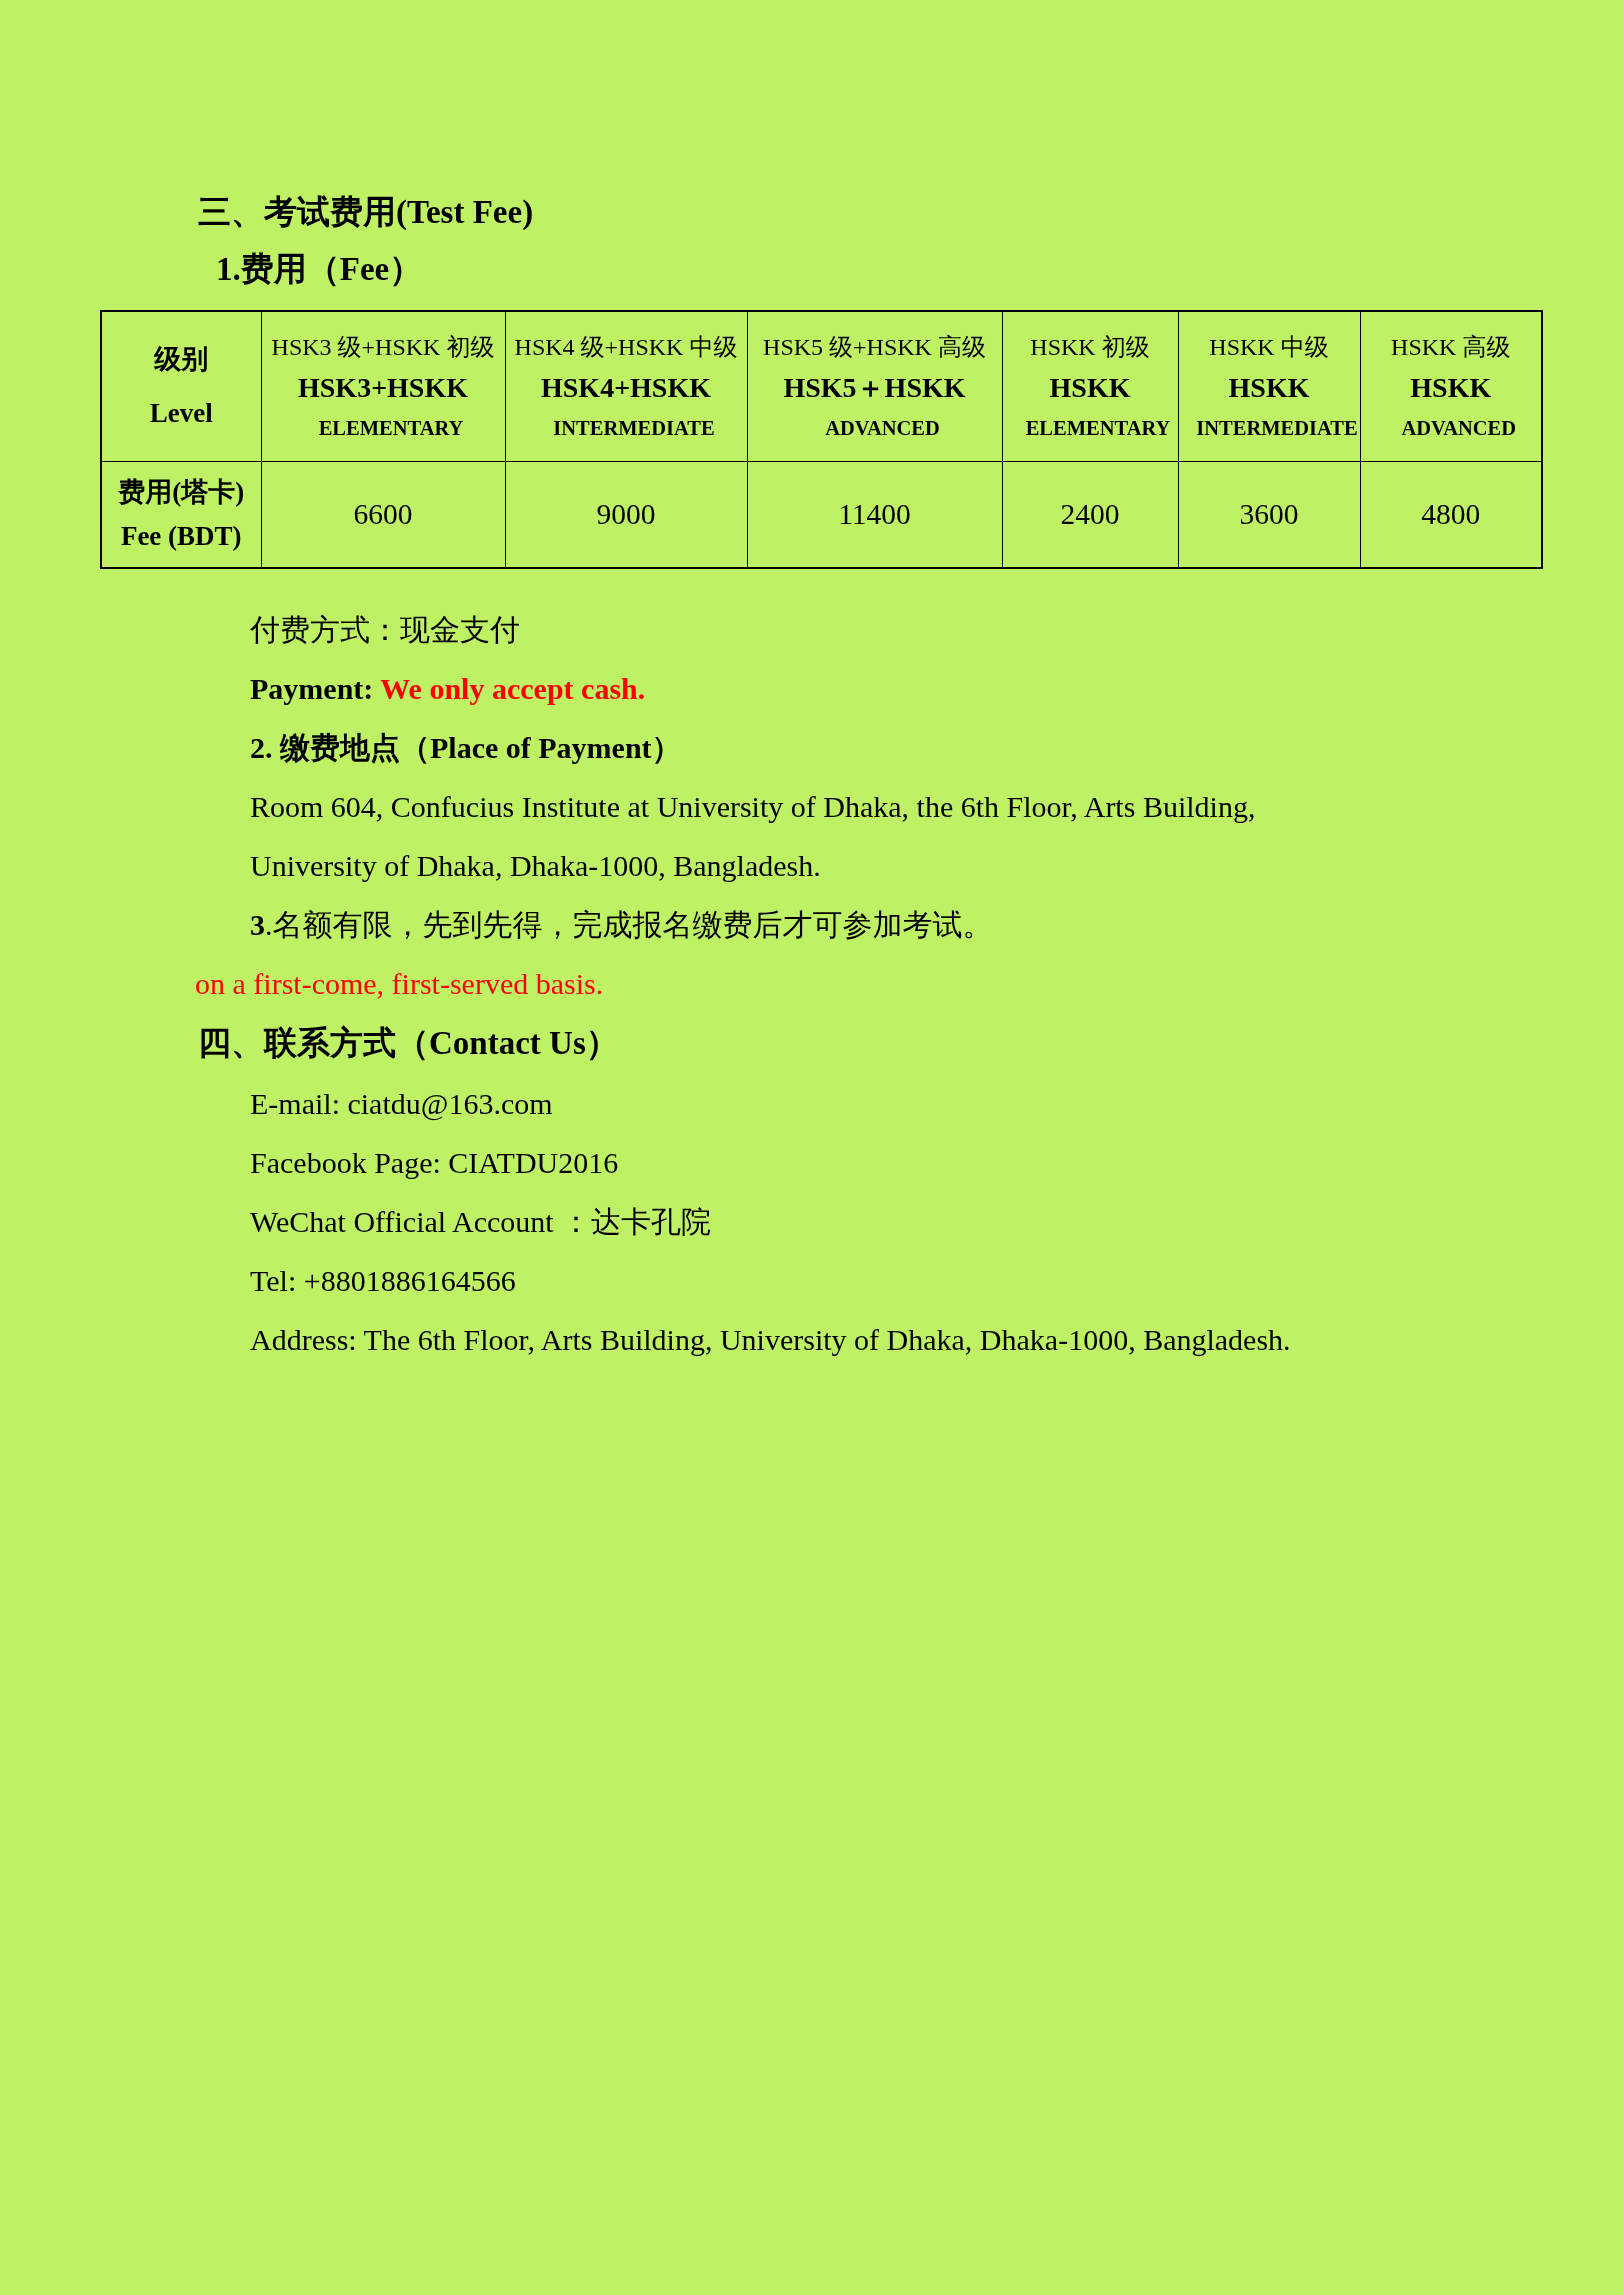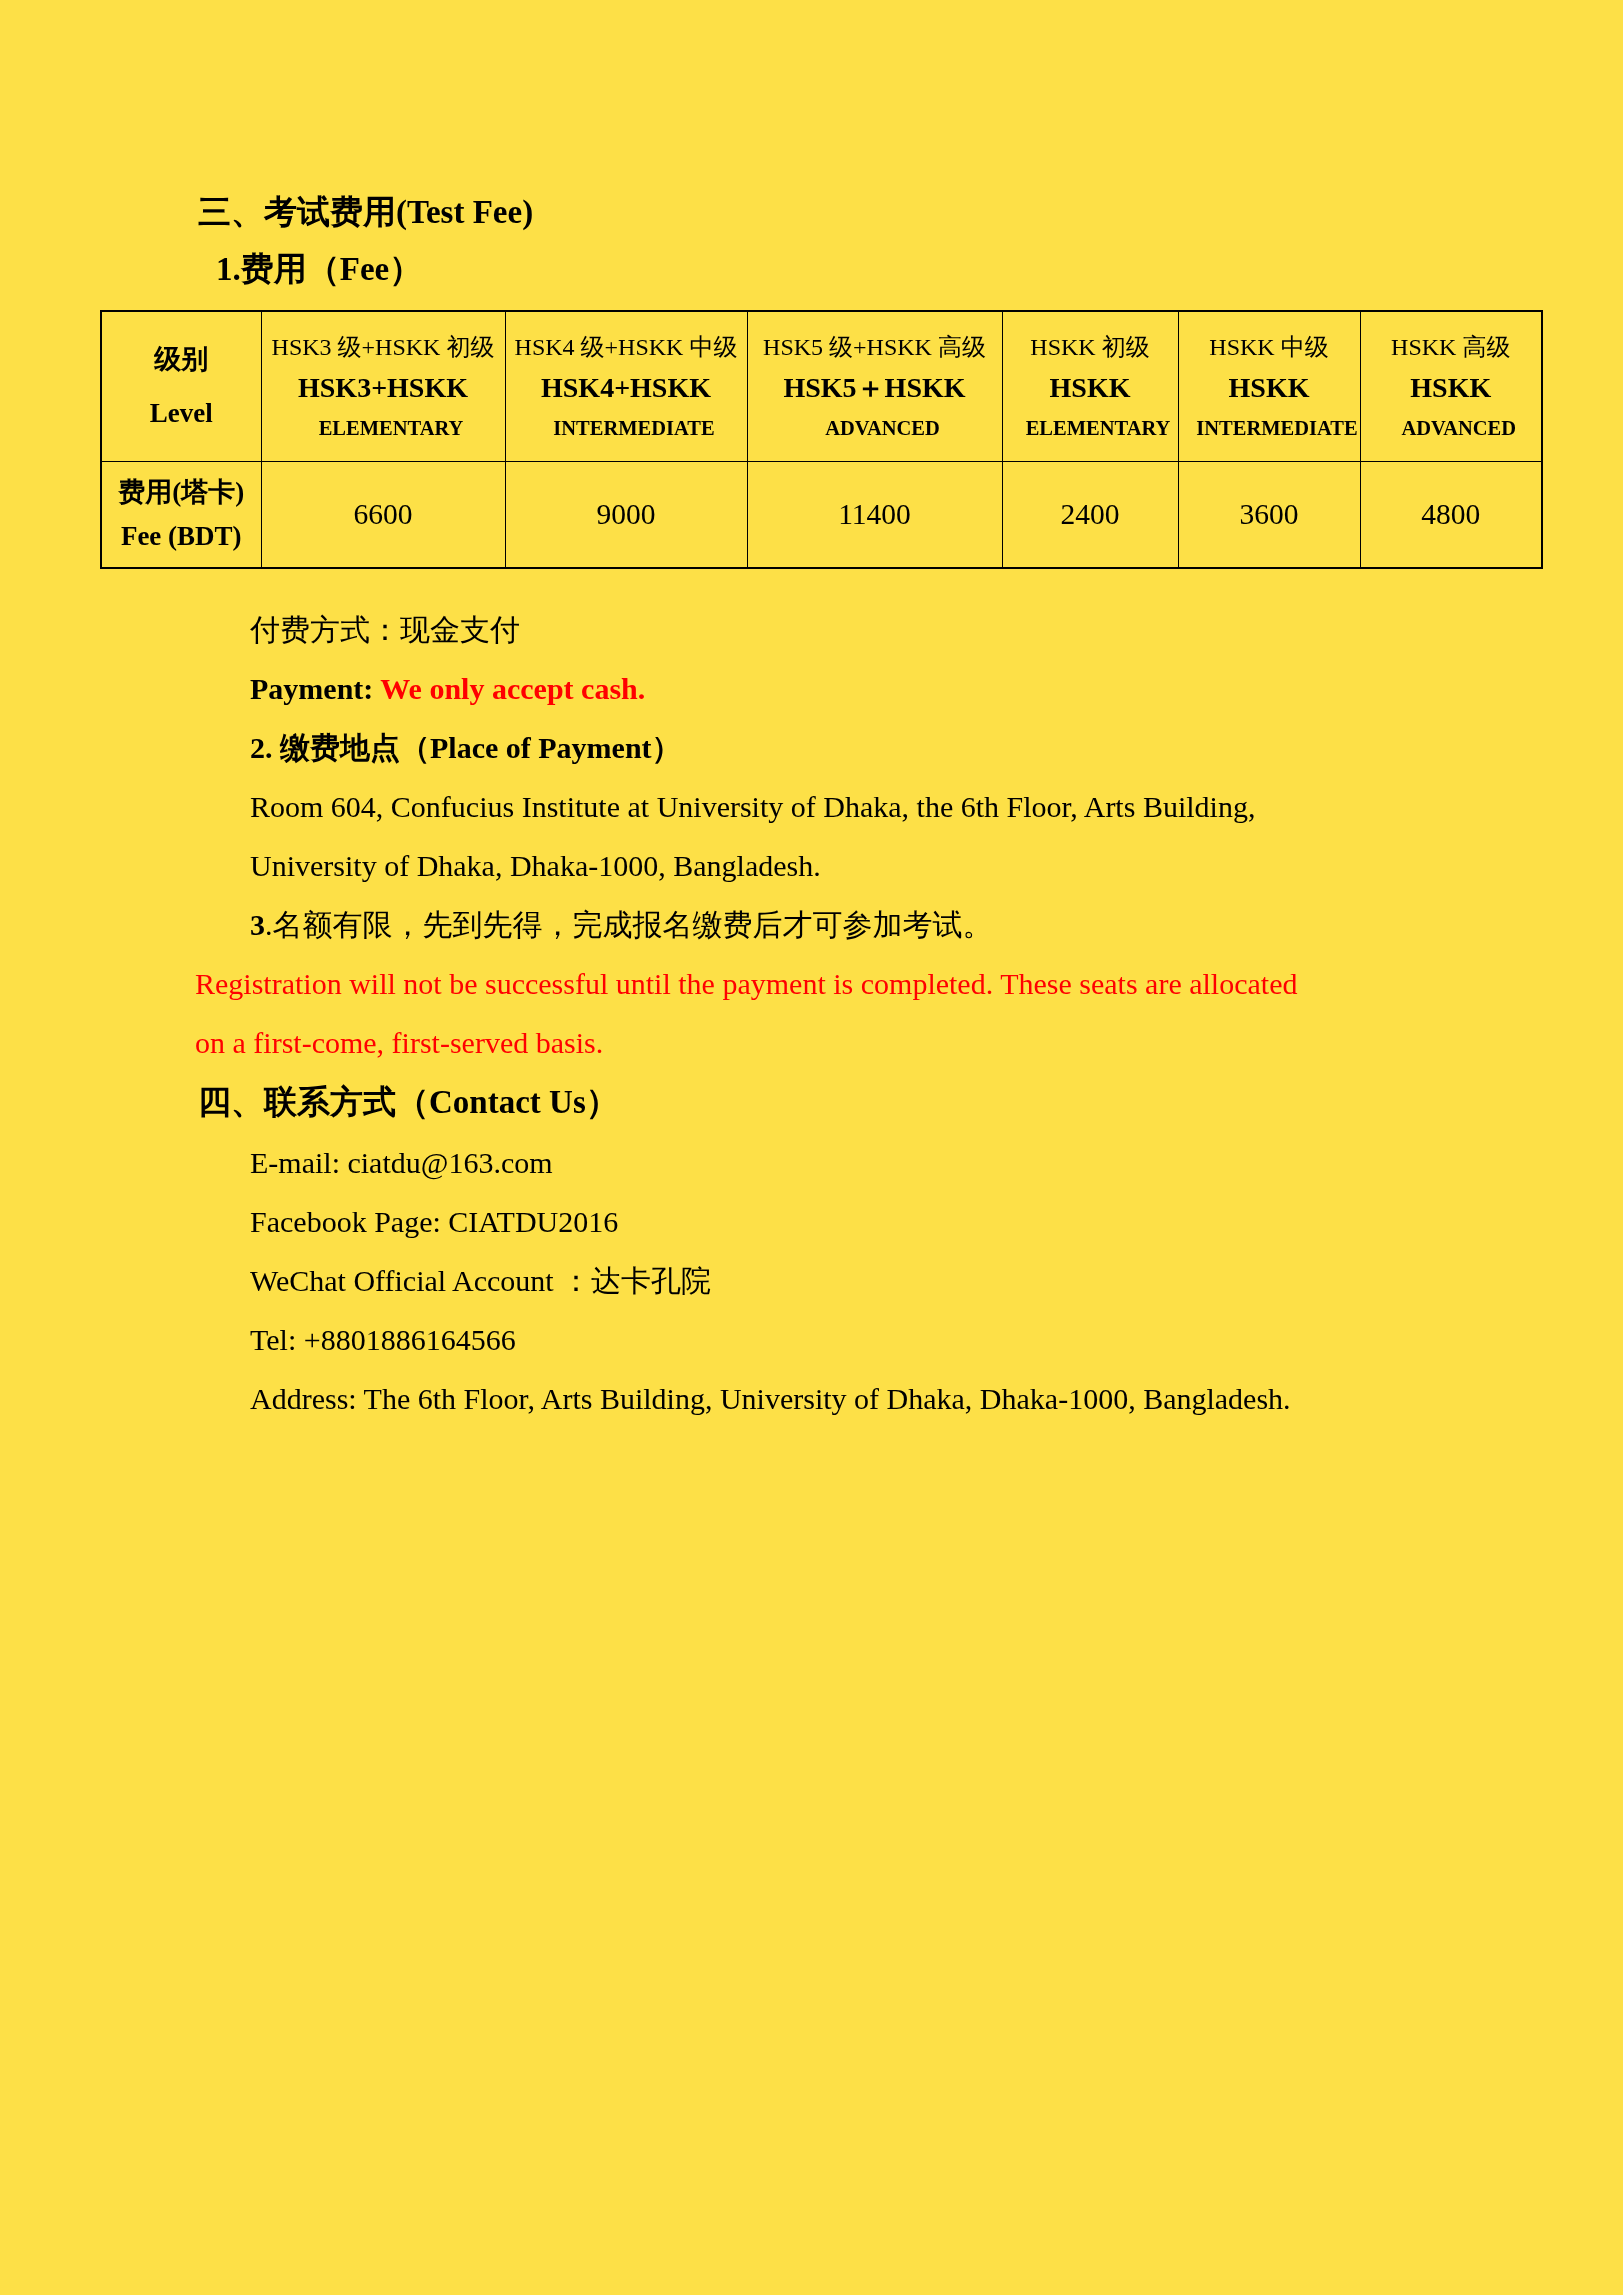--- a/index.html
+++ b/index.html
@@ -7,21 +7,21 @@
     margin: 0;
     padding: 0;
     background: #ffffff;
     font-family: "Liberation Serif", "DejaVu Serif", serif;
     color: #000000;
   }
   .page {
     position: relative;
     width: 1624px;
     height: 2295px;
-    background: #fde047;
+    background: #bef264;
     overflow: hidden;
   }
   .h1 {
     margin: 193px 0 0 198px;
     font-size: 33px;
     font-weight: 700;
     line-height: 39px;
   }
   .h2 {
     margin: 18px 0 0 216px;
@@ -152,21 +152,20 @@
   <div class="para"><span class="bold">Payment: </span><span class="bold red">We only accept cash.</span></div>
 
   <div class="para bold">2. 缴费地点（Place of Payment）</div>
 
 
   <div class="para">Room 604, Confucius Institute at University of Dhaka, the 6th Floor, Arts Building,</div>
   <div class="para">University of Dhaka, Dhaka-1000, Bangladesh.</div>
 
   <div class="para"><span class="bold">3</span><span>.名额有限，先到先得，完成报名缴费后才可参加考试。</span></div>
 
-  <div class="warning">Registration will not be successful until the payment is completed. These seats are allocated</div>
   <div class="warning">on a first-come, first-served basis.</div>
 
   <div class="h3">四、联系方式（Contact Us）</div>
 
   <div class="para">E-mail: ciatdu@163.com</div>
   <div class="para">Facebook Page: CIATDU2016</div>
   <div class="para">WeChat Official Account ：达卡孔院</div>
   <div class="para">Tel: +8801886164566</div>
   <div class="para">Address: The 6th Floor, Arts Building, University of Dhaka, Dhaka-1000, Bangladesh.</div>
 

